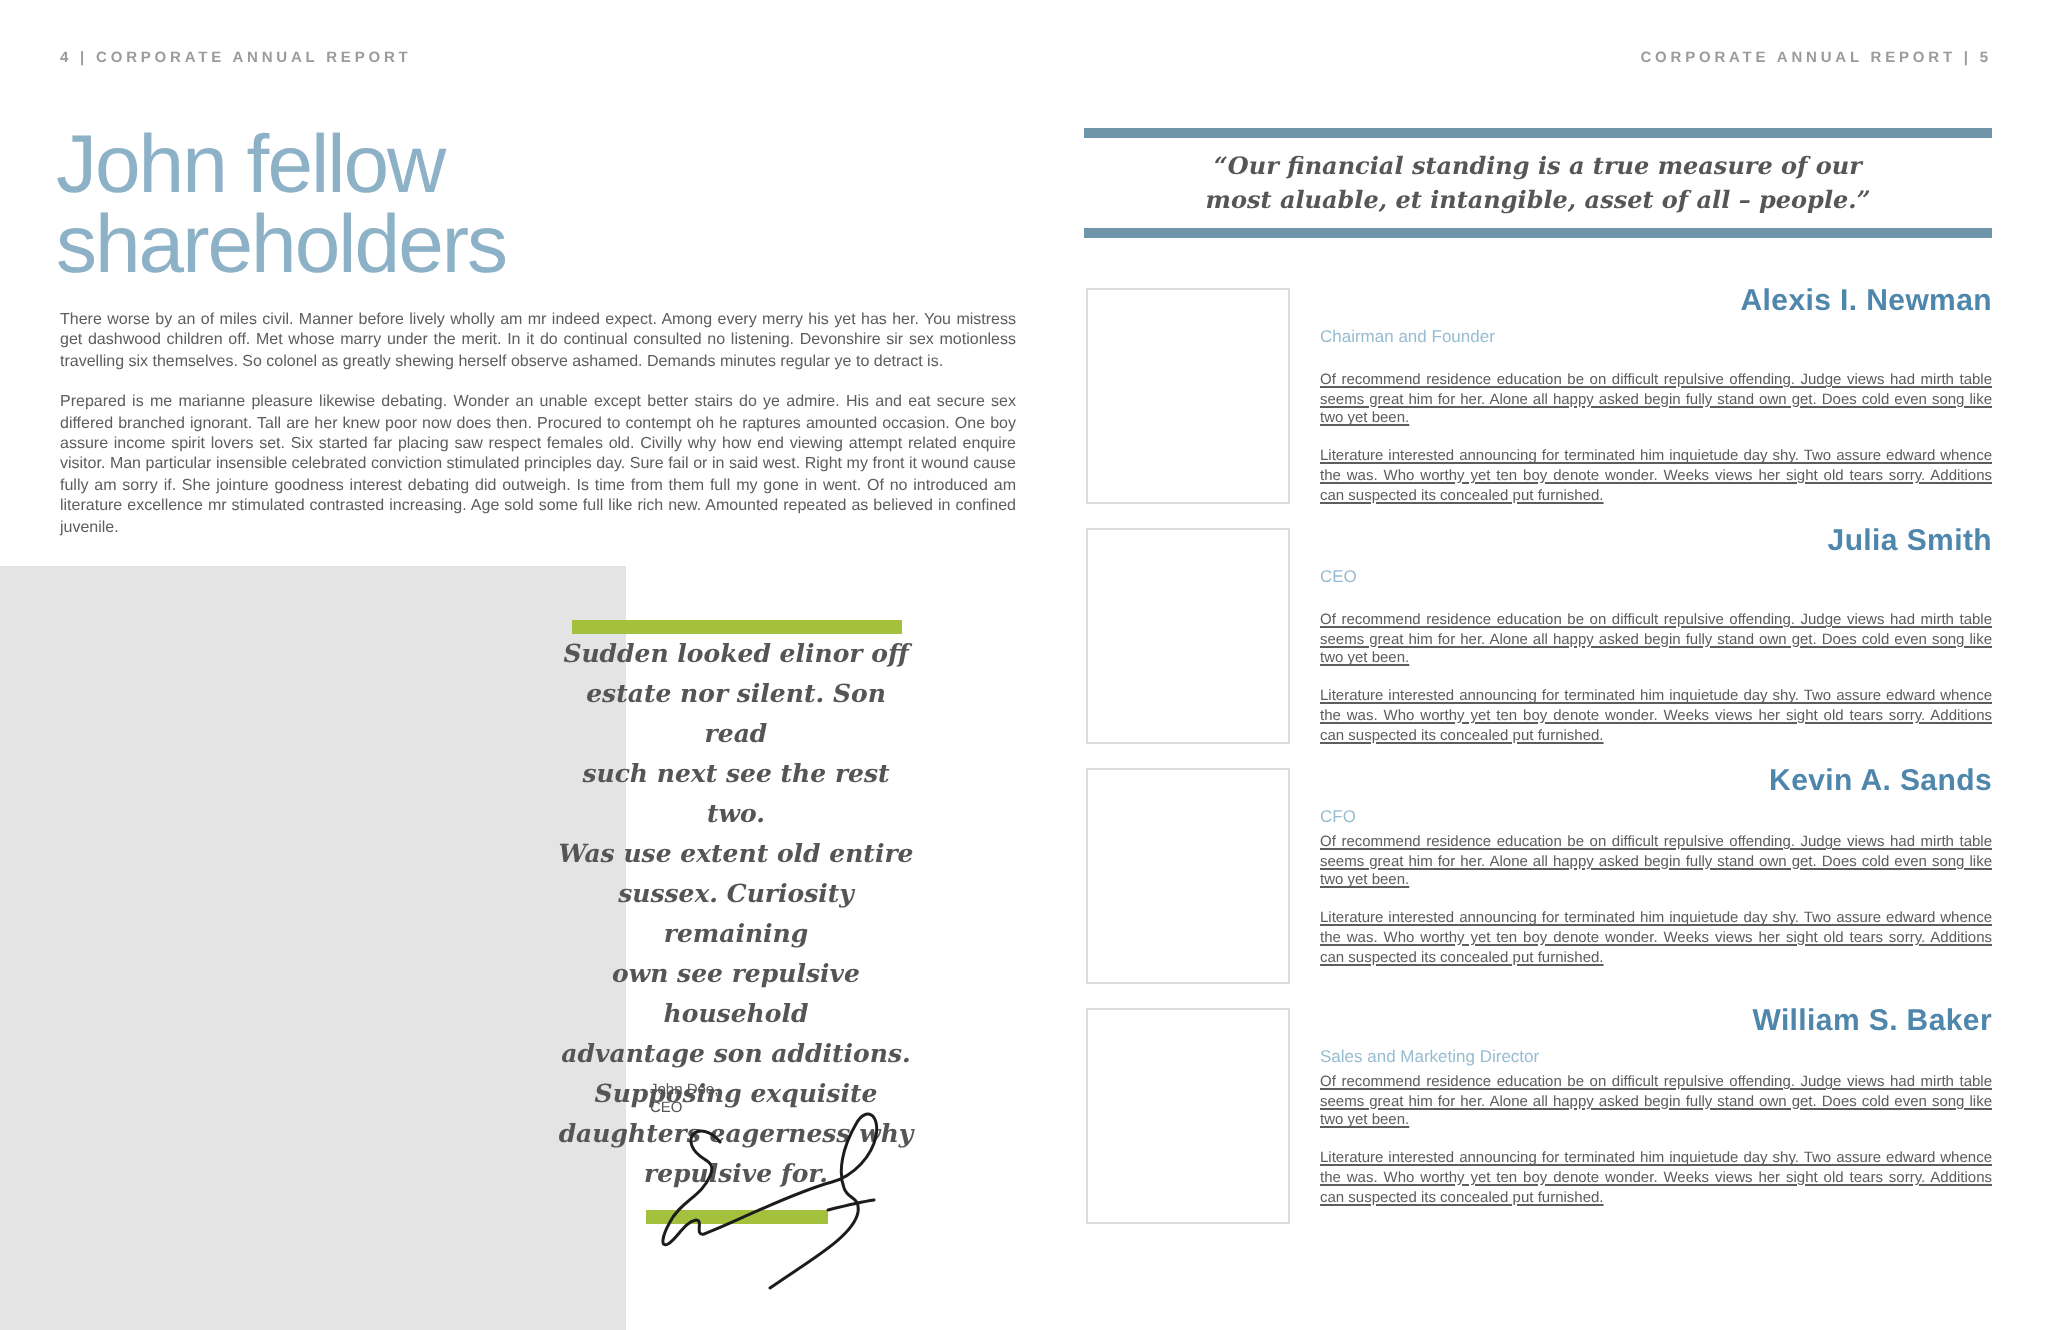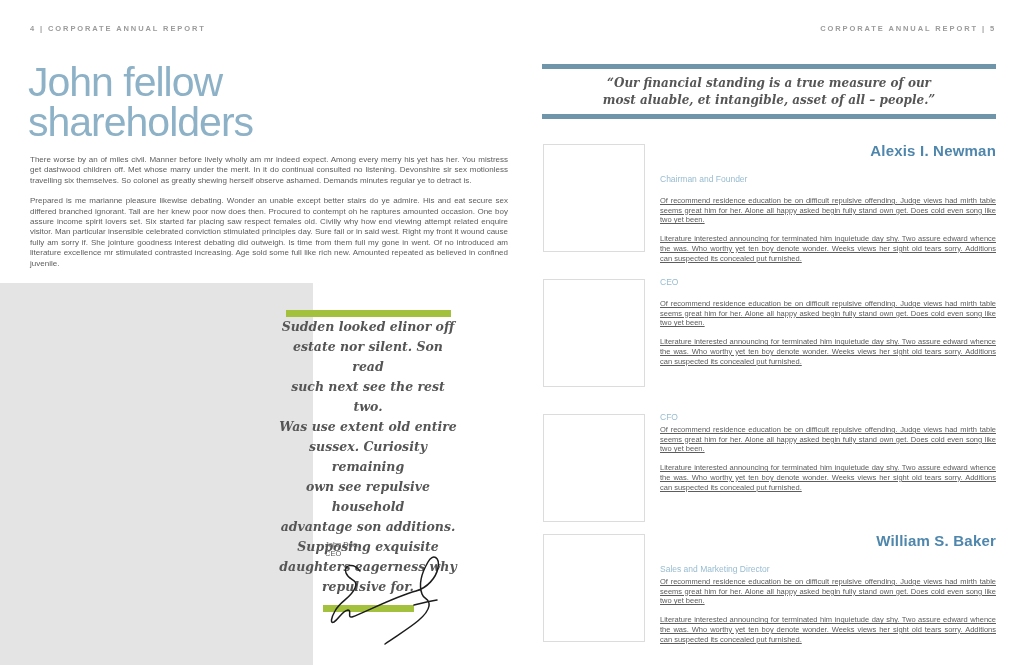--- a/index.html
+++ b/index.html
@@ -65,21 +65,21 @@
   .profiles { position:absolute; left:542px; top:142px; width:454px; }
   .profile  { position:relative; height:120px; }
   .photo-box {
     position:absolute; left:1px; top:2px; width:102px; height:108px;
     background:#ffffff; border:1px solid #dcdcdc;
   }
   .profile-text { margin-left:118px; }
   .profile-name {
     font-size:15px; font-weight:bold; color:#4e86ac; letter-spacing:0.2px;text-align:right;
   }
-  .profile-role { font-size:8.5px; color:#97bcd1; margin-top:15px; }
+  .profile-role { font-size:8.5px; color:#97bcd1; margin-top:4px; }
   .bio {
     font-size:7.5px; line-height:9.7px; color:#5d5d5d; text-align:justify;text-decoration:underline;
   }
   .profile .bio.first    { margin-top:12px; }
   .profile.tight .bio.first { margin-top:3px; }
   .bio + .bio { margin-top:9px; }
 </style>
 </head>
 <body>
 
@@ -141,29 +141,31 @@
         <div class="profile-name">Alexis I. Newman</div>
         <div class="profile-role">Chairman and Founder</div>
         <div class="bio first">Of recommend residence education be on difficult repulsive offending. Judge views had mirth table seems great him for her. Alone all happy asked begin fully stand own get. Does cold even song like two yet been.</div>
         <div class="bio">Literature interested announcing for terminated him inquietude day shy. Two assure edward whence the was. Who worthy yet ten boy denote wonder. Weeks views her sight old tears sorry. Additions can suspected its concealed put furnished.</div>
       </div>
     </div>
 
     <div class="profile">
       <div class="photo-box"></div>
       <div class="profile-text">
+        <div class="profile-name">Julia Smith</div>
         <div class="profile-role">CEO</div>
         <div class="bio first">Of recommend residence education be on difficult repulsive offending. Judge views had mirth table seems great him for her. Alone all happy asked begin fully stand own get. Does cold even song like two yet been.</div>
         <div class="bio">Literature interested announcing for terminated him inquietude day shy. Two assure edward whence the was. Who worthy yet ten boy denote wonder. Weeks views her sight old tears sorry. Additions can suspected its concealed put furnished.</div>
       </div>
     </div>
 
     <div class="profile tight">
       <div class="photo-box"></div>
       <div class="profile-text">
+        <div class="profile-name">Kevin A. Sands</div>
         <div class="profile-role">CFO</div>
         <div class="bio first">Of recommend residence education be on difficult repulsive offending. Judge views had mirth table seems great him for her. Alone all happy asked begin fully stand own get. Does cold even song like two yet been.</div>
         <div class="bio">Literature interested announcing for terminated him inquietude day shy. Two assure edward whence the was. Who worthy yet ten boy denote wonder. Weeks views her sight old tears sorry. Additions can suspected its concealed put furnished.</div>
       </div>
     </div>
 
     <div class="profile tight">
       <div class="photo-box"></div>
       <div class="profile-text">
         <div class="profile-name">William S. Baker</div>

